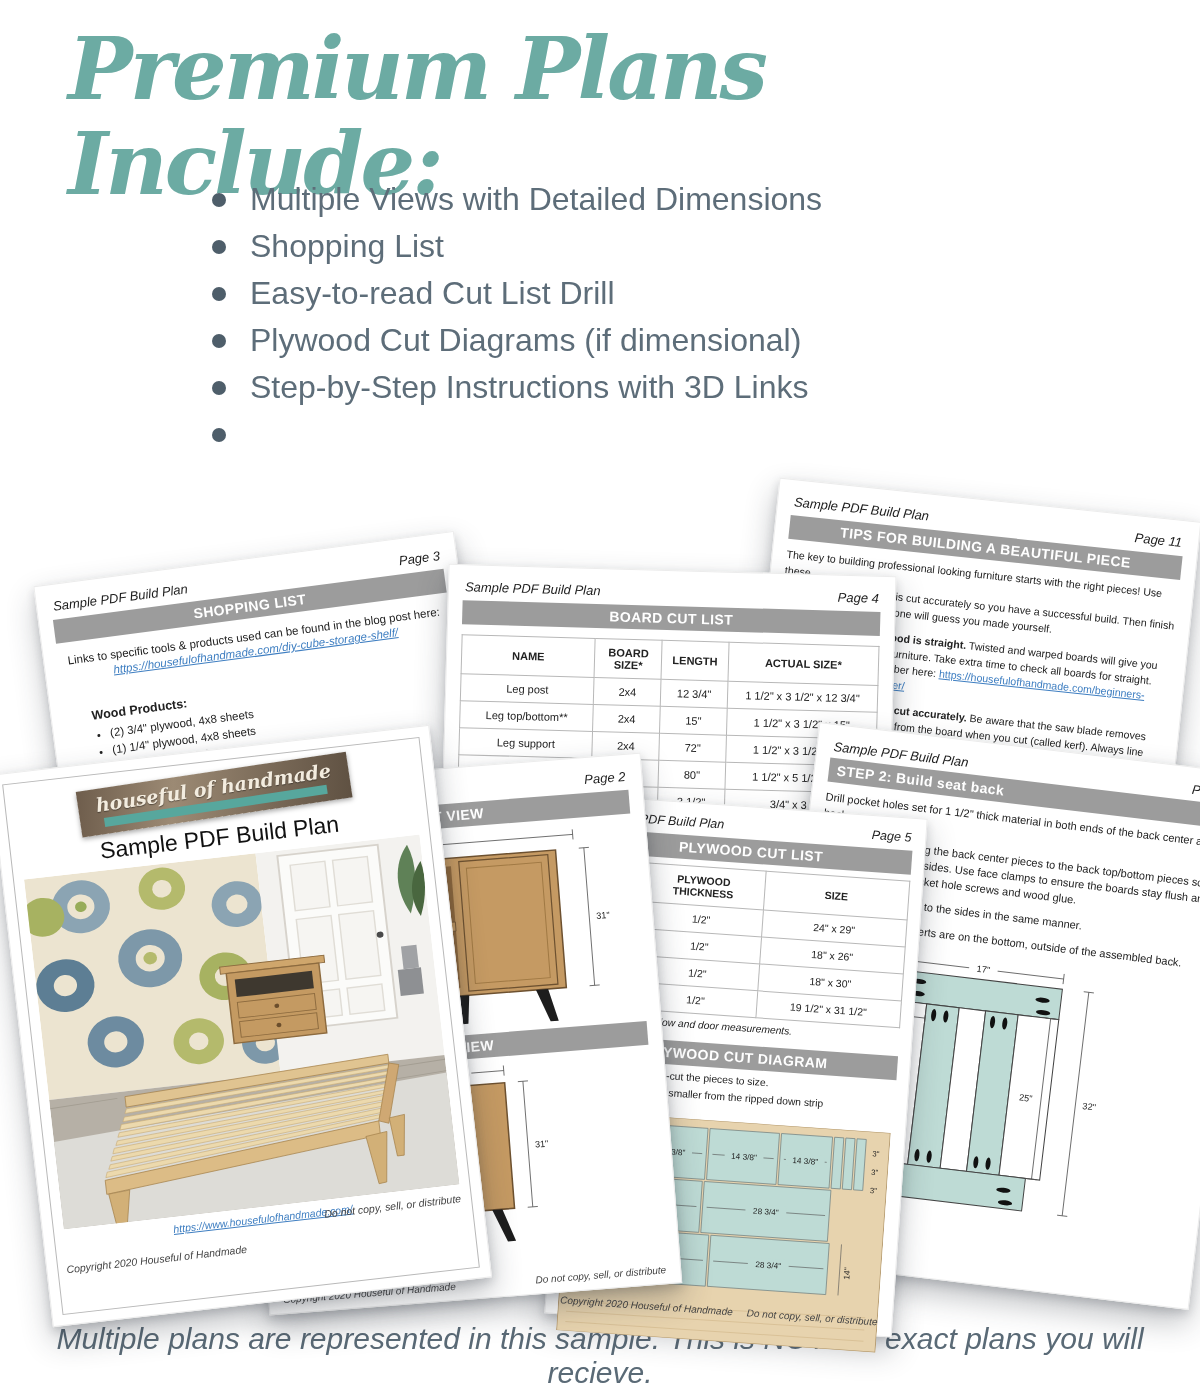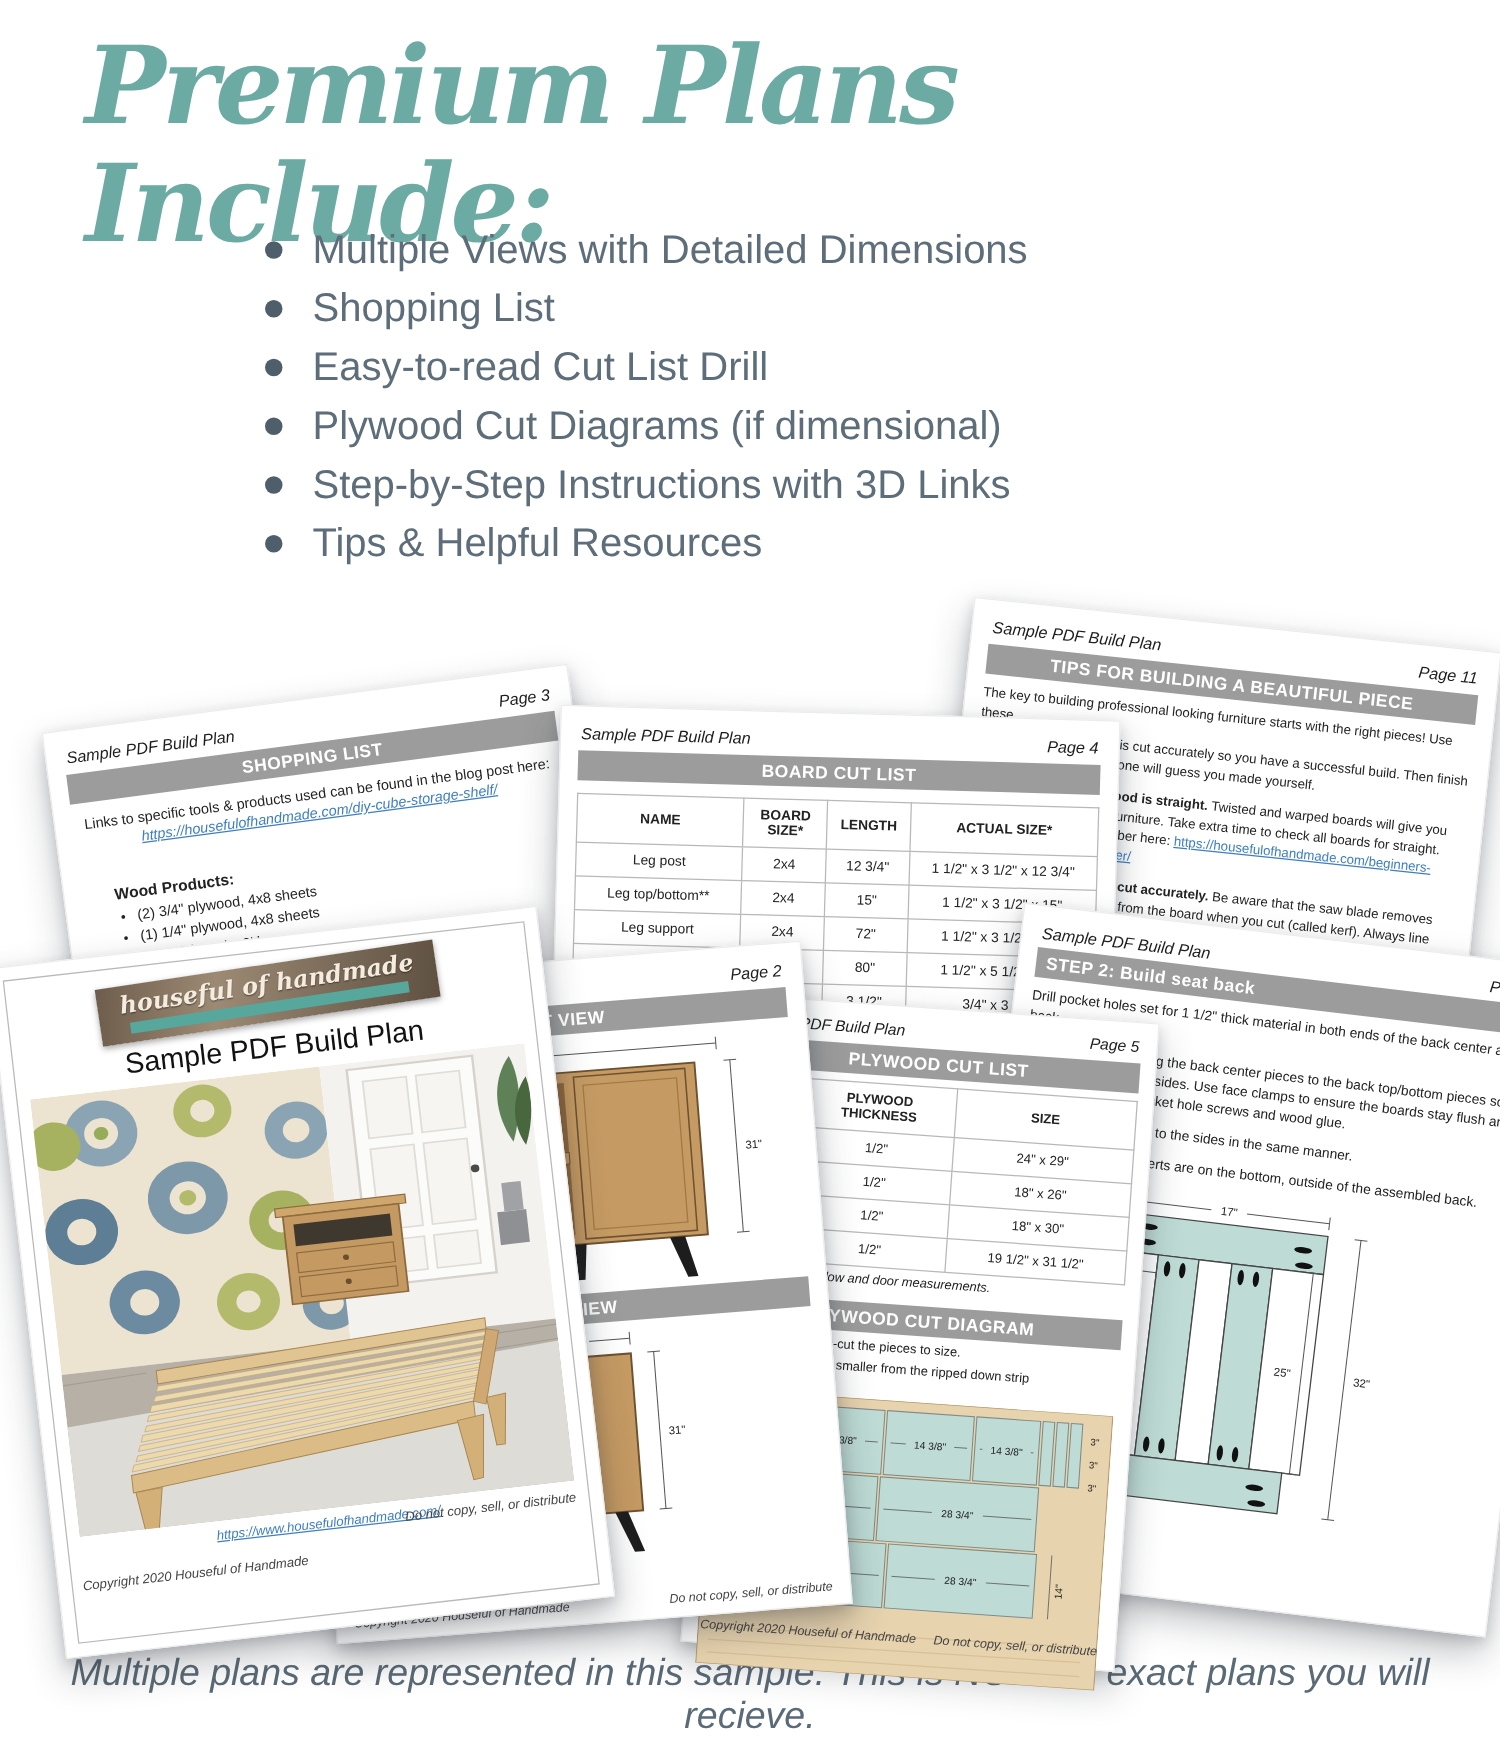--- a/index.html
+++ b/index.html
@@ -65,21 +65,21 @@
 <div class="stage">
 
   <div class="headline">Premium Plans Include:</div>
 
   <ul class="features">
     <li><span class="dot"></span><span>Multiple Views with Detailed Dimensions</span></li>
     <li><span class="dot"></span><span>Shopping List</span></li>
     <li><span class="dot"></span><span>Easy-to-read Cut List Drill</span></li>
     <li><span class="dot"></span><span>Plywood Cut Diagrams (if dimensional)</span></li>
     <li><span class="dot"></span><span>Step-by-Step Instructions with 3D Links</span></li>
-    <li><span class="dot"></span><span>Tips &amp; Helpful Resources</span></li>
+    <li><span class="dot"></span></li>
   </ul>
 
   <div class="page" id="p3" style="left:72px;top:556px;width:424px;height:620px;transform:rotate(-7.5deg);z-index:1;">
     <div class="pcontent">
       <div class="phead">
         <span>Sample PDF Build Plan</span>
         <span>Page 3</span>
       </div>
       <div class="gbar">SHOPPING LIST</div>
       <div style="text-align:center;margin-top:12px;font-size:11.5px;">Links to specific tools &amp; products used can be found in the blog post here:</div>

